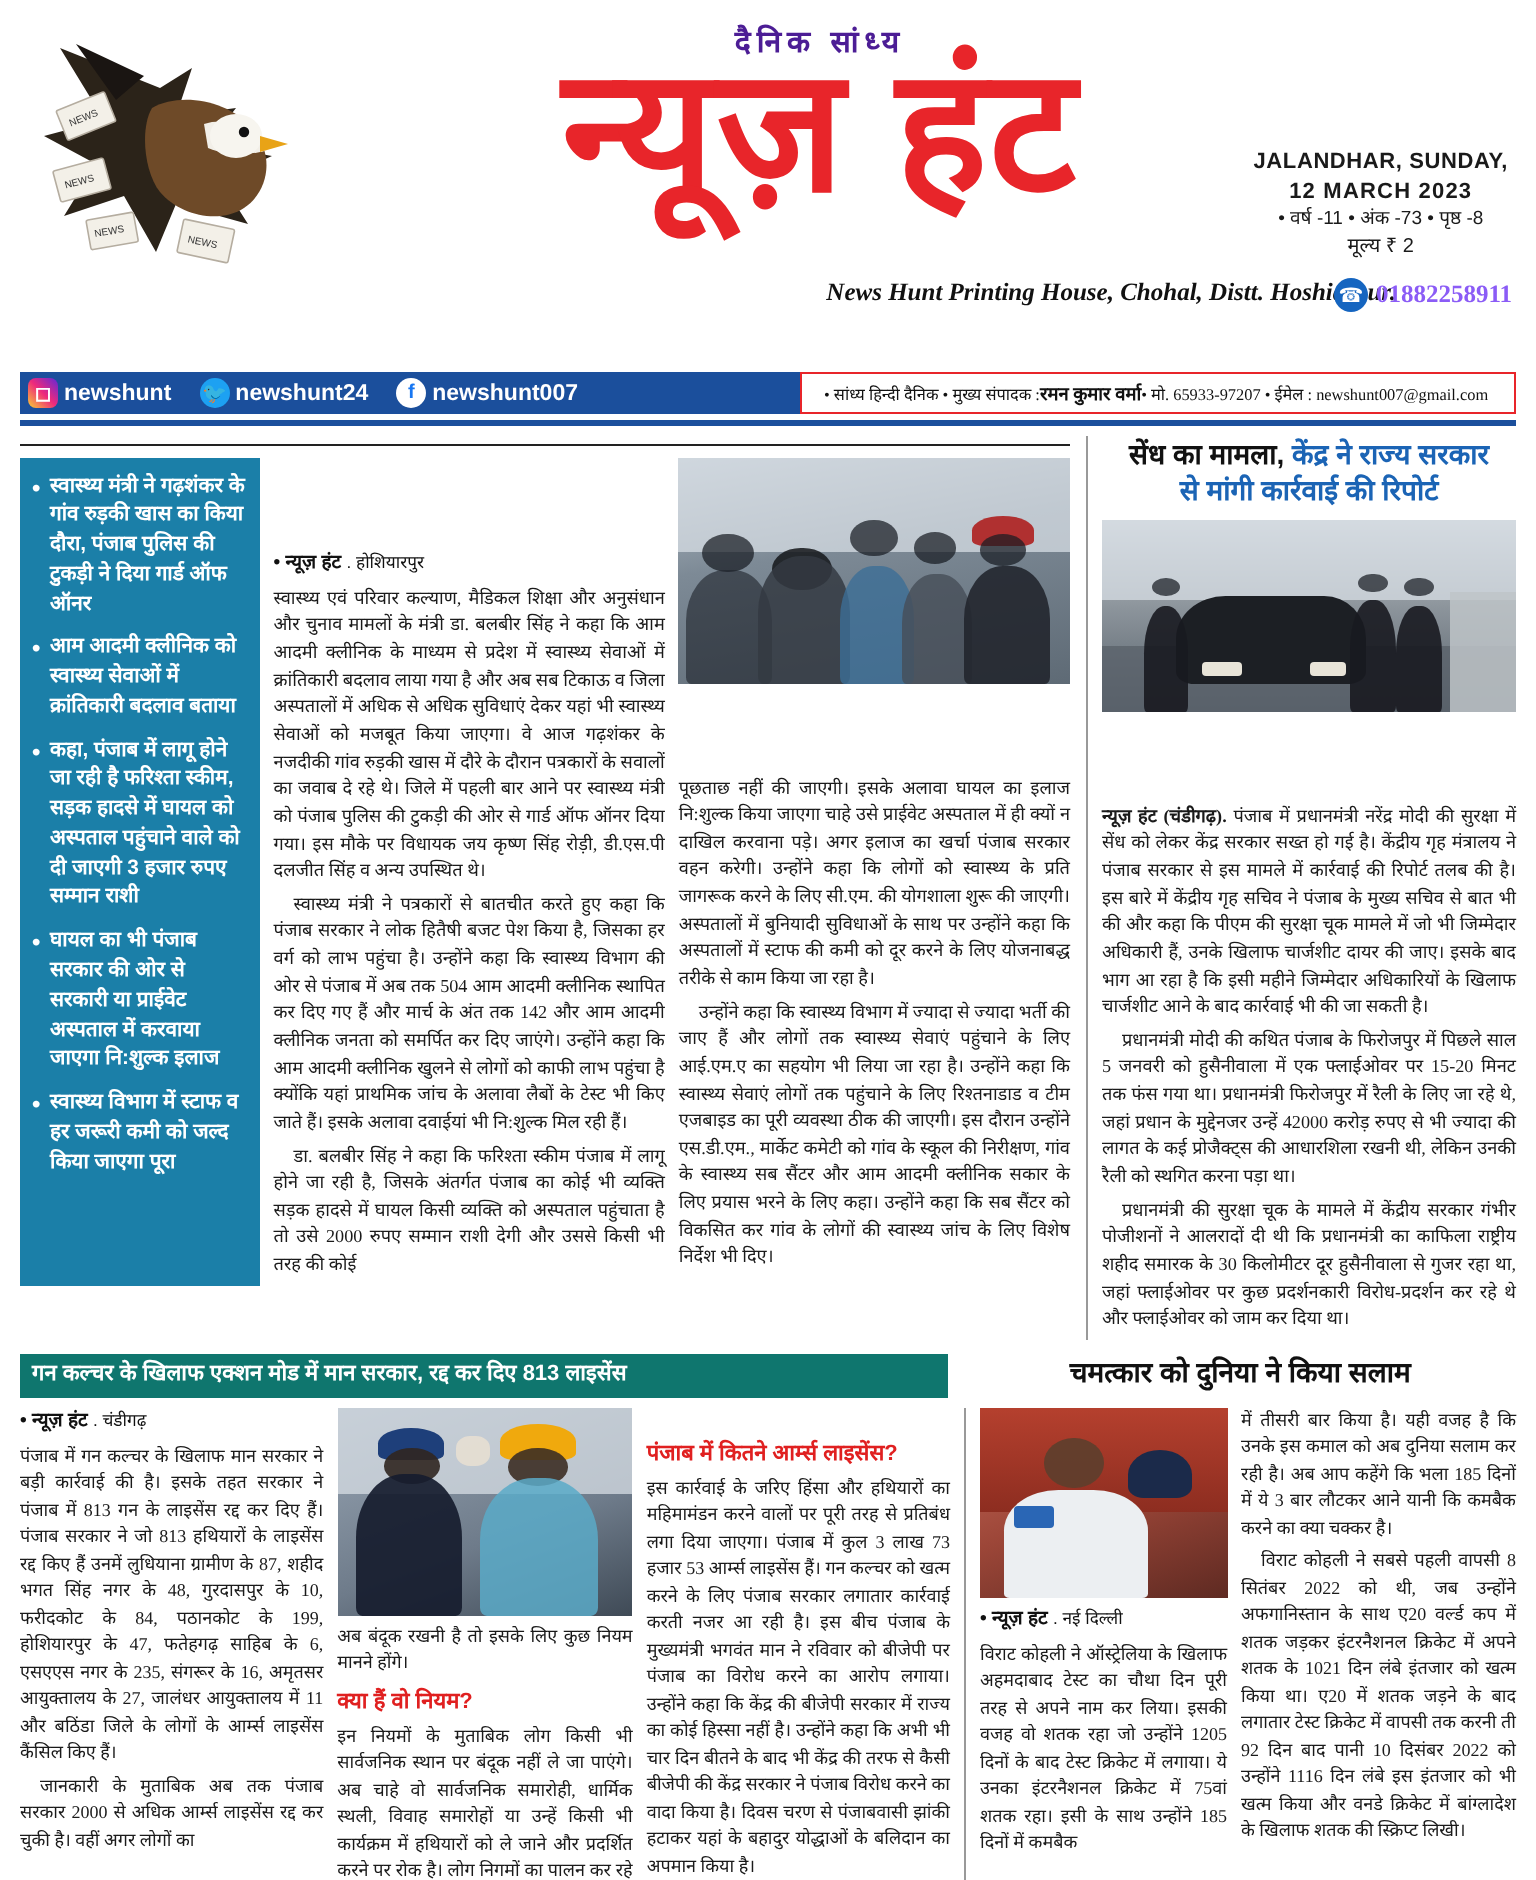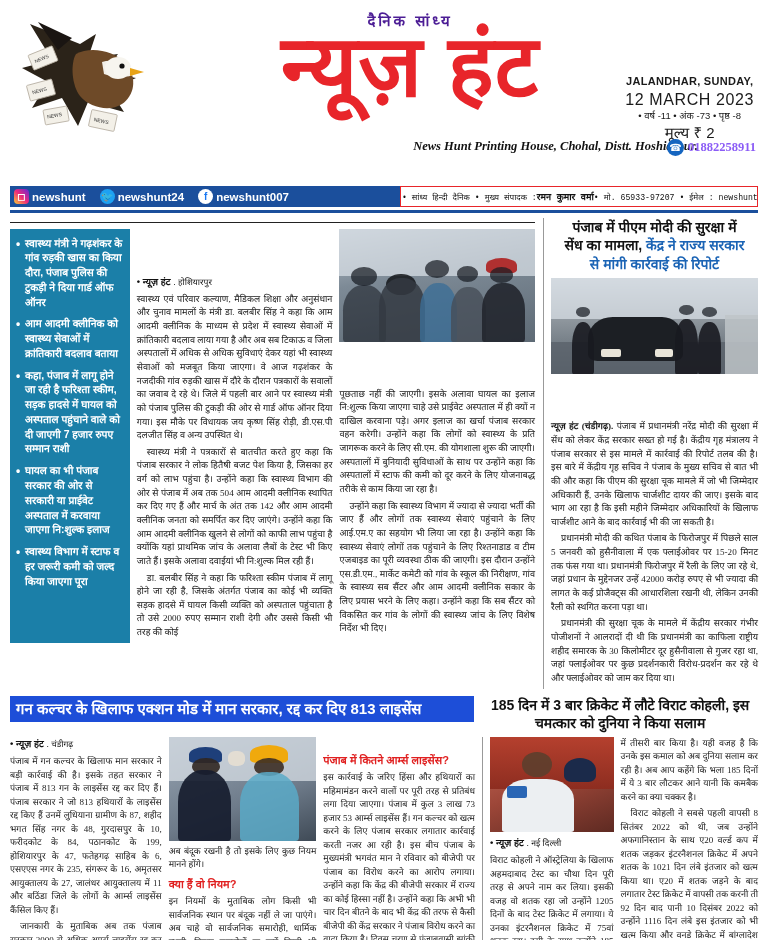--- a/index.html
+++ b/index.html
@@ -66,23 +66,23 @@
   .dateblock {
     position: absolute;
     right: 4px;
     top: 68px;
     text-align: center;
     font-family: "Liberation Sans", sans-serif;
     color: #1a1a1a;
     line-height: 1.35;
   }
   .dateblock .city { font-size: 11px; font-weight: bold; letter-spacing: 0.3px; }
-  .dateblock .date { font-size: 16px; font-weight: normal; letter-spacing: 0.6px; }
+  .dateblock .date { font-size: 11px; font-weight: bold; letter-spacing: 0.6px; }
   .dateblock .issue { font-size: 9.5px; }
-  .dateblock .price { font-size: 15px; }
+  .dateblock .price { font-size: 10px; }
 
   .printline {
     position: absolute;
     right: 60px;
     bottom: 30px;
     font-family: "Liberation Serif", serif;
     font-style: italic;
     font-weight: bold;
     font-size: 12.5px;
     color: #111;
@@ -133,22 +133,22 @@
     font-size: 10px; color: #fff; font-weight: bold;
   }
   .ico-insta { background: linear-gradient(45deg,#f9ce34,#ee2a7b,#6228d7); }
   .ico-tw { background: #1da1f2; border-radius: 50%; }
   .ico-fb { background: #ffffff; color: #1877f2; border-radius: 50%; }
 
   .social-right {
     flex: 1;
     border: 1.5px solid #e8252a;
     display: flex; align-items: center;
-    padding: 0 1px;
-    font-family: Liberation Mono, monospace;
+    padding: 0 11px;
+    font-family: Liberation Serif, serif;
     font-size: 8.2px;
     color: #111;
     white-space: nowrap;
     overflow: hidden;
     text-align: right;
   }
   .social-right b { font-size: 9.2px; }
 
   
   .rule-thick { height: 2.5px; background: #1b4f9c; margin: 3px 0 0 0; }
@@ -254,24 +254,24 @@
     background:#1c1f24; border-radius: 26% 22% 10% 10% / 48% 48% 14% 14%;
   }
   .turban { position:absolute; border-radius: 50% 50% 20% 20%; }
 
   
   .bottom-section { margin-top: 7px; }
   .bottom-head-row { display: flex; gap: 8px; align-items: flex-start; }
 
   .orange-banner {
     width: 468px;
-    background: #1d4ed8;
+    background: #0f766e;
     color: #fff;
     font-family: "Liberation Sans", sans-serif;
-    font-size: 15px;
+    font-size: 11px;
     font-weight: bold;
     padding: 4px 6px;
     line-height: 1.25;
     white-space: nowrap;
   }
   .cricket-head {
     width: 278px;
     font-family: "Liberation Sans", sans-serif;
     font-size: 14px;
     font-weight: bold;
@@ -378,21 +378,21 @@
 
     <div class="top-left">
       <div class="hl-divider"></div>
 
       <div class="cols3">
 
         <div class="bluebox">
           <ul>
             <li>स्वास्थ्य मंत्री ने गढ़शंकर के गांव रुड़की खास का किया दौरा, पंजाब पुलिस की टुकड़ी ने दिया गार्ड ऑफ ऑनर</li>
             <li>आम आदमी क्लीनिक को स्वास्थ्य सेवाओं में क्रांतिकारी बदलाव बताया</li>
-            <li>कहा, पंजाब में लागू होने जा रही है फरिश्ता स्कीम, सड़क हादसे में घायल को अस्पताल पहुंचाने वाले को दी जाएगी 7 हजार रुपए सम्मान राशी</li>
+            <li>कहा, पंजाब में लागू होने जा रही है फरिश्ता स्कीम, सड़क हादसे में घायल को अस्पताल पहुंचाने वाले को दी जाएगी 3 हजार रुपए सम्मान राशी</li>
             <li>घायल का भी पंजाब सरकार की ओर से सरकारी या प्राईवेट अस्पताल में करवाया जाएगा नि:शुल्क इलाज</li>
             <li>स्वास्थ्य विभाग में स्टाफ व हर जरूरी कमी को जल्द किया जाएगा पूरा</li>
           </ul>
         </div>
 
         <div class="col-a bodycol">
           <div class="byline">
             <span>• न्यूज़ हंट</span>
             <span class="loc">. होशियारपुर</span>
           </div>
@@ -420,21 +420,20 @@
             <p class="tp0">पूछताछ नहीं की जाएगी। इसके अलावा घायल का इलाज नि:शुल्क किया जाएगा चाहे उसे प्राईवेट अस्पताल में ही क्यों न दाखिल करवाना पड़े। अगर इलाज का खर्चा पंजाब सरकार वहन करेगी। उन्होंने कहा कि लोगों को स्वास्थ्य के प्रति जागरूक करने के लिए सी.एम. की योगशाला शुरू की जाएगी। अस्पतालों में बुनियादी सुविधाओं के साथ पर उन्होंने कहा कि अस्पतालों में स्टाफ की कमी को दूर करने के लिए योजनाबद्ध तरीके से काम किया जा रहा है।</p>
             <p class="tp">उन्होंने कहा कि स्वास्थ्य विभाग में ज्यादा से ज्यादा भर्ती की जाए हैं और लोगों तक स्वास्थ्य सेवाएं पहुंचाने के लिए आई.एम.ए का सहयोग भी लिया जा रहा है। उन्होंने कहा कि स्वास्थ्य सेवाएं लोगों तक पहुंचाने के लिए रिश्तनाडाड व टीम एजबाइड का पूरी व्यवस्था ठीक की जाएगी। इस दौरान उन्होंने एस.डी.एम., मार्केट कमेटी को गांव के स्कूल की निरीक्षण, गांव के स्वास्थ्य सब सैंटर और आम आदमी क्लीनिक सकार के लिए प्रयास भरने के लिए कहा। उन्होंने कहा कि सब सैंटर को विकसित कर गांव के लोगों की स्वास्थ्य जांच के लिए विशेष निर्देश भी दिए।</p>
           </div>
         </div>
 
       </div>
     </div>
 
     <div class="top-right">
       <div class="right-headline">
-        <div>पंजाब में पीएम मोदी की सुरक्षा में</div>
         <div>
           <span>सेंध का मामला,</span><span class="blue"> केंद्र ने राज्य सरकार</span>
         </div>
         <div class="blue">से मांगी कार्रवाई की रिपोर्ट</div>
       </div>
 
       <div class="photo photo-convoy">
         <div class="sky"></div>
         <div class="road"></div>
         <div class="car"></div>
@@ -454,21 +453,20 @@
         <p class="tp">प्रधानमंत्री मोदी की कथित पंजाब के फिरोजपुर में पिछले साल 5 जनवरी को हुसैनीवाला में एक फ्लाईओवर पर 15-20 मिनट तक फंस गया था। प्रधानमंत्री फिरोजपुर में रैली के लिए जा रहे थे, जहां प्रधान के मुद्देनजर उन्हें 42000 करोड़ रुपए से भी ज्यादा की लागत के कई प्रोजैक्ट्स की आधारशिला रखनी थी, लेकिन उनकी रैली को स्थगित करना पड़ा था।</p>
         <p class="tp">प्रधानमंत्री की सुरक्षा चूक के मामले में केंद्रीय सरकार गंभीर पोजीशनों ने आलरादों दी थी कि प्रधानमंत्री का काफिला राष्ट्रीय शहीद समारक के 30 किलोमीटर दूर हुसैनीवाला से गुजर रहा था, जहां फ्लाईओवर पर कुछ प्रदर्शनकारी विरोध-प्रदर्शन कर रहे थे और फ्लाईओवर को जाम कर दिया था।</p>
       </div>
     </div>
   </div>
 
   <div class="bottom-section">
     <div class="bottom-head-row">
       <div class="orange-banner">गन कल्चर के खिलाफ एक्शन मोड में मान सरकार, रद्द कर दिए 813 लाइसेंस</div>
       <div class="cricket-head">
-        <div>185 दिन में 3 बार क्रिकेट में लौटे विराट कोहली, इस</div>
         <div>चमत्कार को दुनिया ने किया सलाम</div>
       </div>
     </div>
 
     <div class="bottom-cols">
 
       <div class="bc bc1">
         <div class="byline">
           <span>• न्यूज़ हंट</span>
           <span class="loc">. चंडीगढ़</span>

